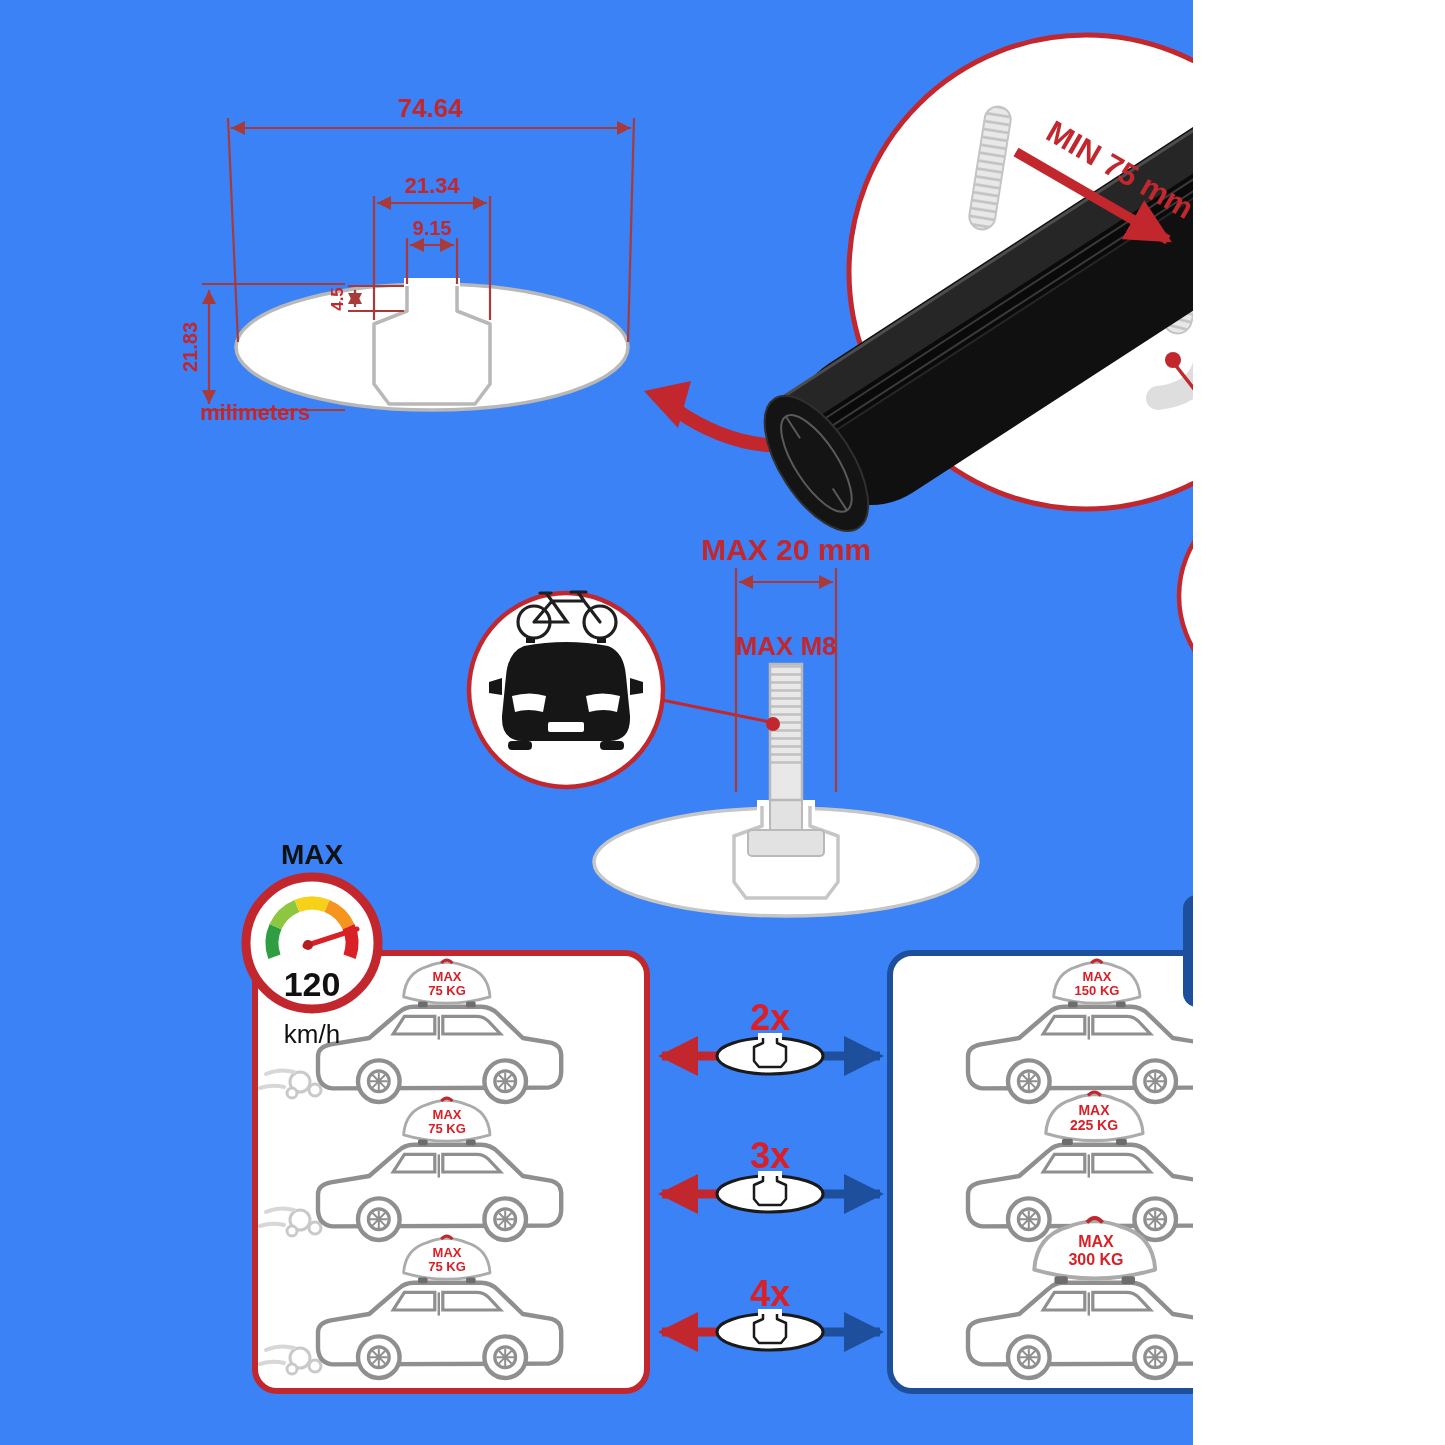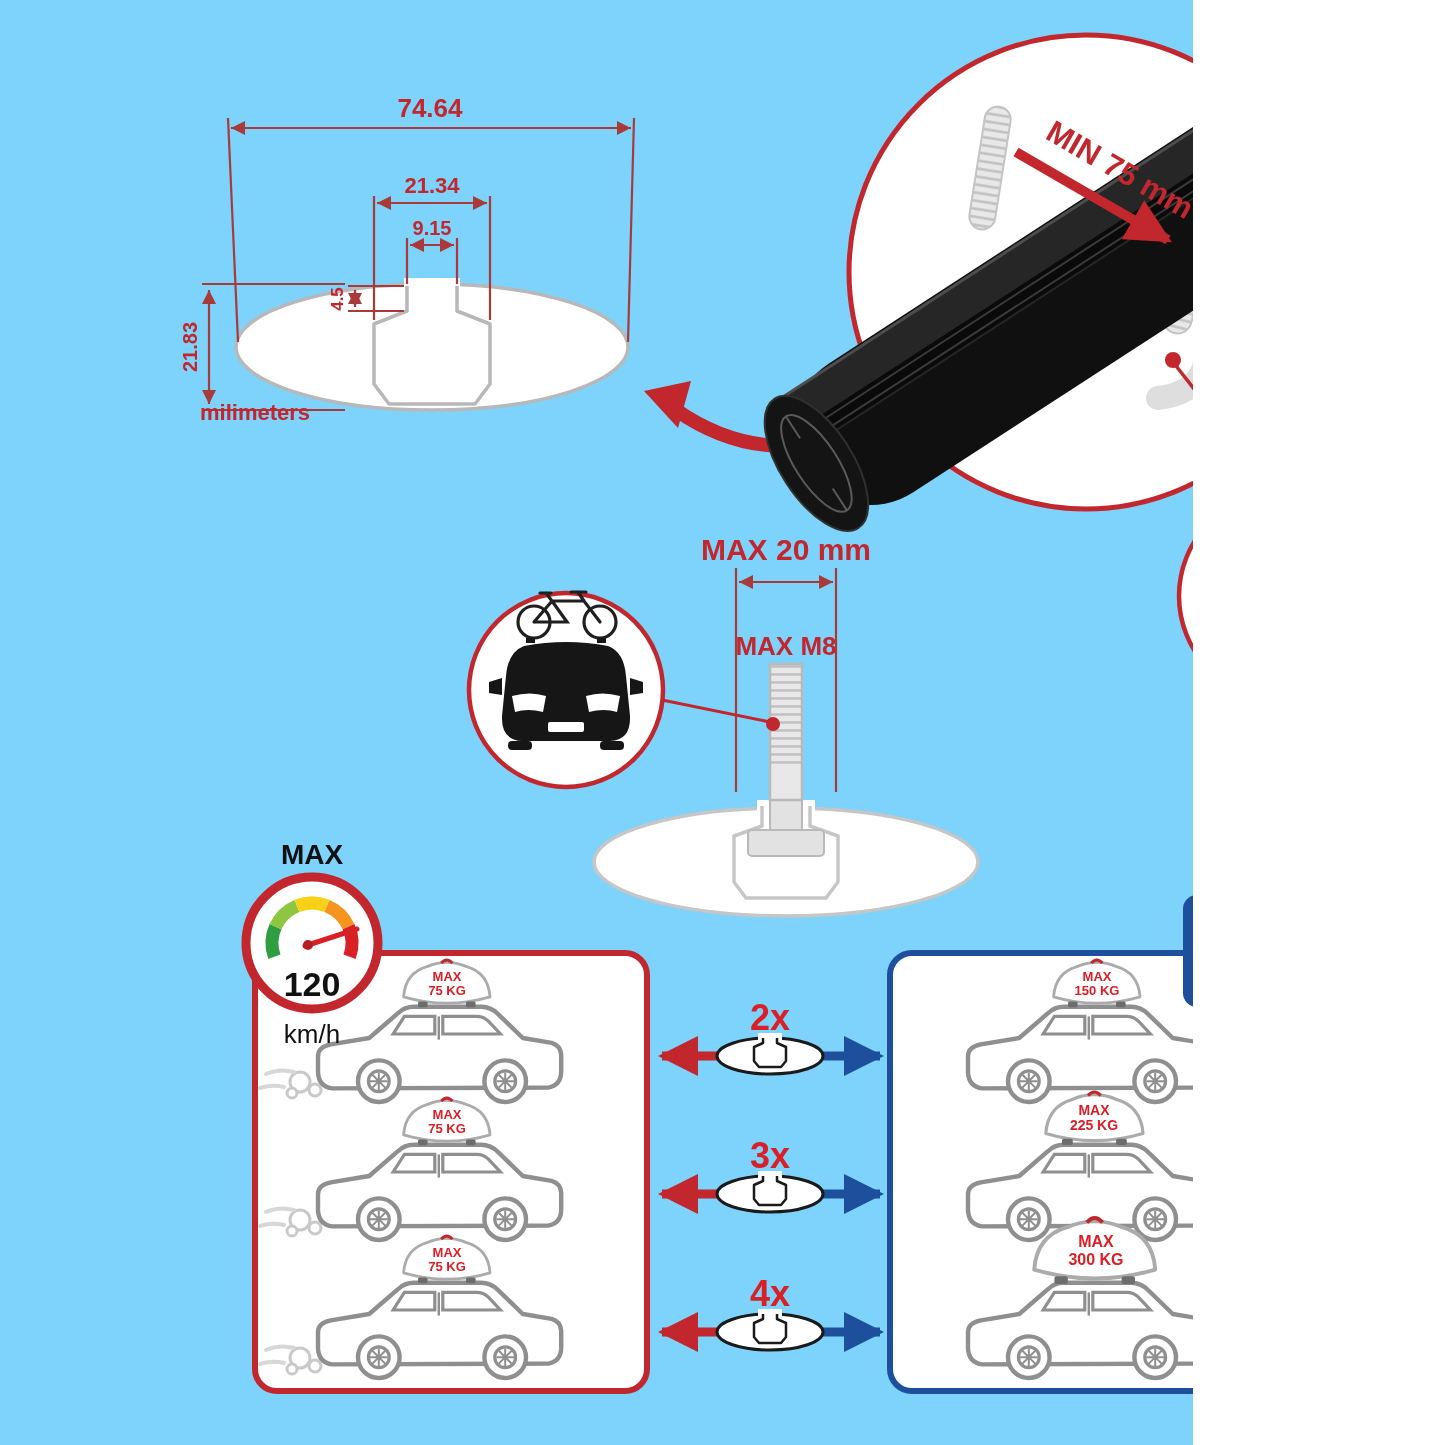--- a/index.html
+++ b/index.html
@@ -1,16 +1,16 @@
 <!DOCTYPE html>
 <html><head>
 <meta charset="utf-8">
 <style>
   html,body{margin:0;padding:0;background:#fff;}
-  .canvas{position:relative;width:1193px;height:1445px;background:#7dd3fc;overflow:hidden;
+  .canvas{position:relative;width:1193px;height:1445px;background:#3b82f6;overflow:hidden;
           font-family:"Liberation Sans",sans-serif;}
   svg{position:absolute;left:0;top:0;}
   text{font-family:"Liberation Sans",sans-serif;}
 </style>
 </head>
 <body>
 
 <div class="canvas">
 <svg width="1445" height="1445" viewBox="0 0 1445 1445">
 

